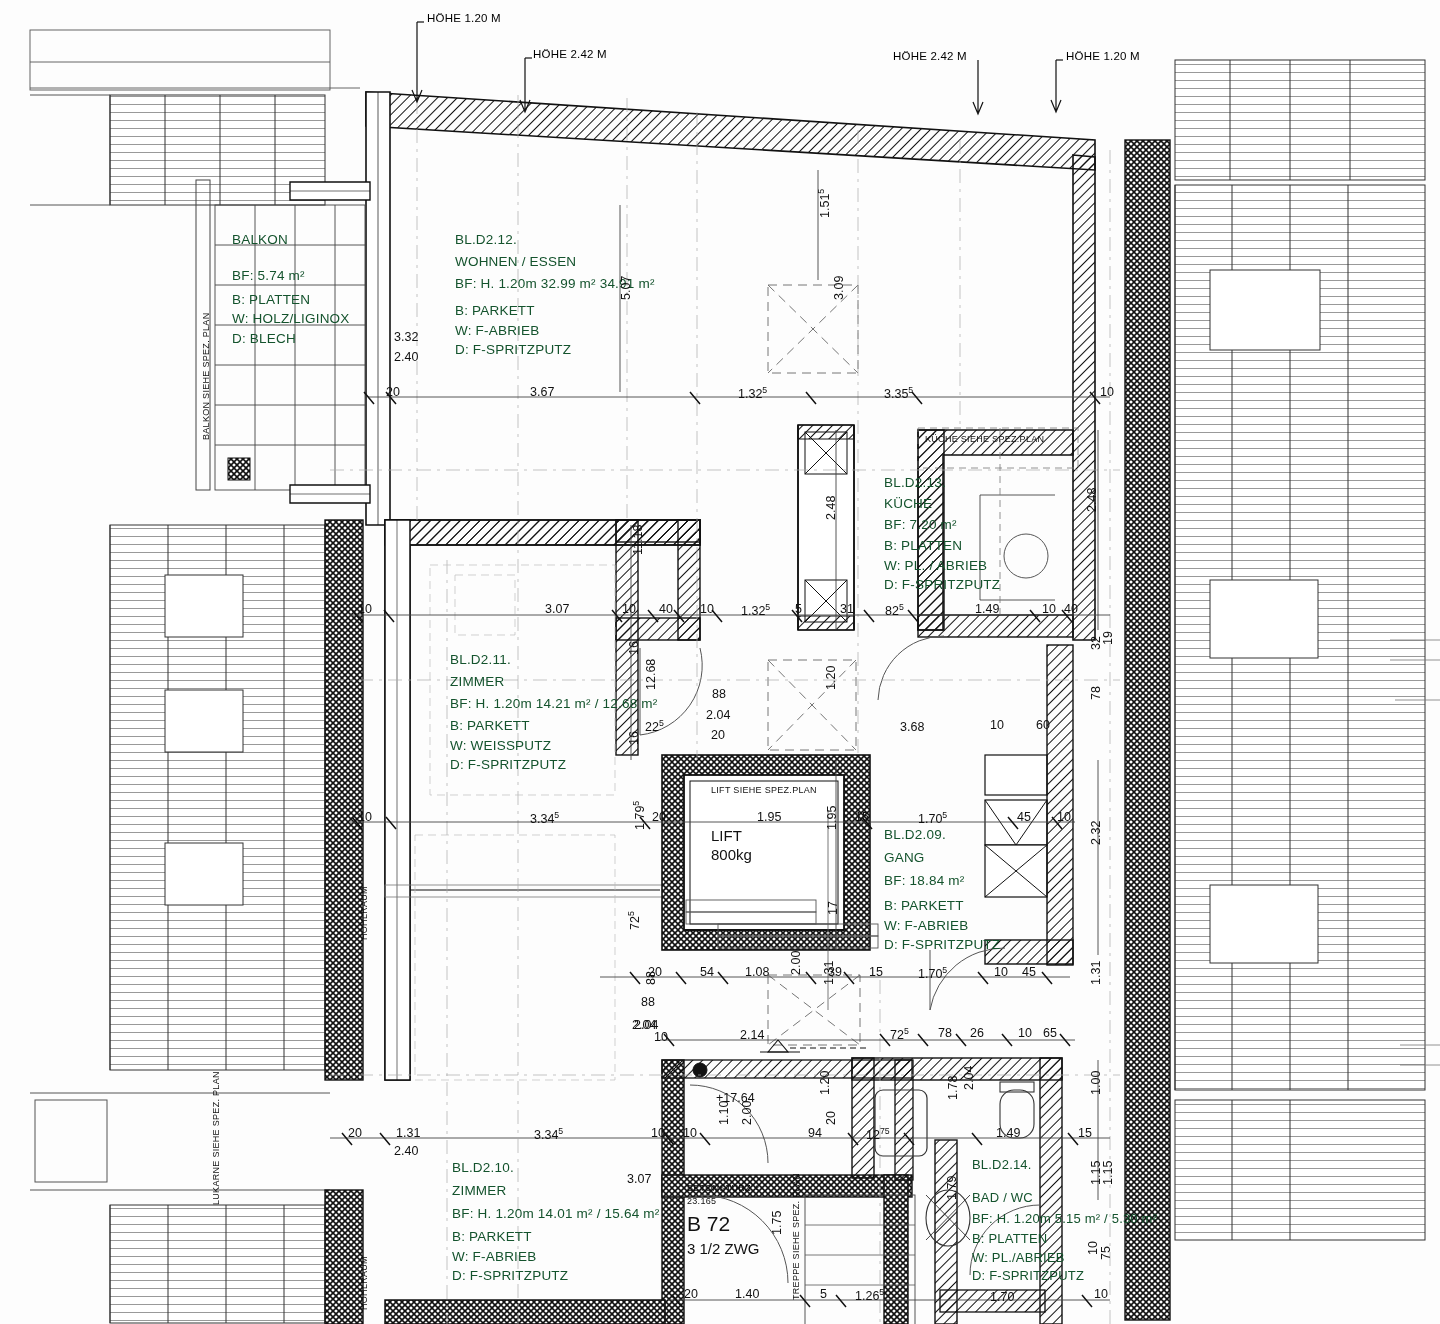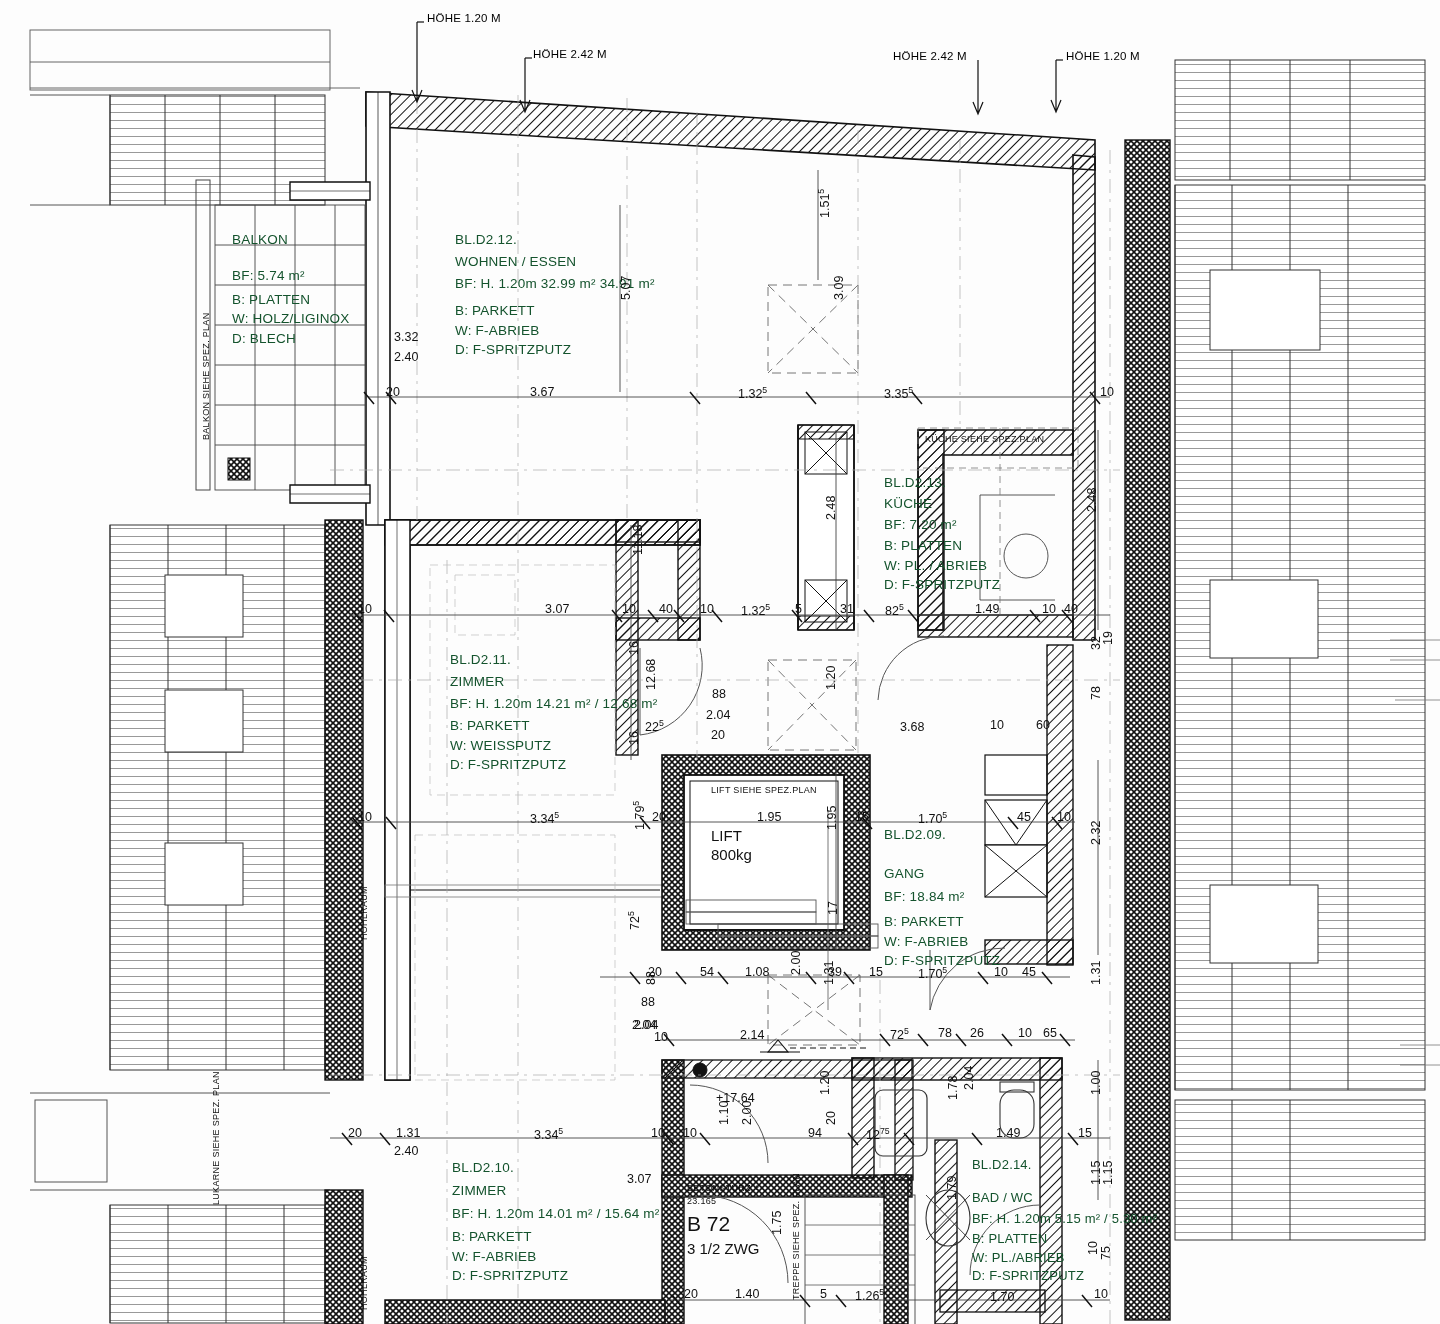--- a/index.html
+++ b/index.html
@@ -370,21 +370,21 @@
     <div>BL.D2.11.</div>
     <div style="margin-top:3px;">ZIMMER</div>
     <div style="margin-top:3px;">BF: H. 1.20m 14.21 m² / 12.68 m²</div>
     <div style="margin-top:3px;">B:  PARKETT</div>
     <div>W:  WEISSPUTZ</div>
     <div>D:  F-SPRITZPUTZ</div>
   </div>
 
   <div class="room-block" style="left:884px;top:825px;">
     <div>BL.D2.09.</div>
-    <div style="margin-top:20px;">GANG</div>
+    <div style="margin-top:4px;">GANG</div>
     <div style="margin-top:4px;">BF:  18.84 m²</div>
     <div style="margin-top:6px;">B:  PARKETT</div>
     <div>W:  F-ABRIEB</div>
     <div>D:  F-SPRITZPUTZ</div>
   </div>
 
   <div class="room-block" style="left:452px;top:1158px;">
     <div>BL.D2.10.</div>
     <div style="margin-top:4px;">ZIMMER</div>
     <div style="margin-top:4px;">BF: H. 1.20m 14.01 m² / 15.64 m²</div>

